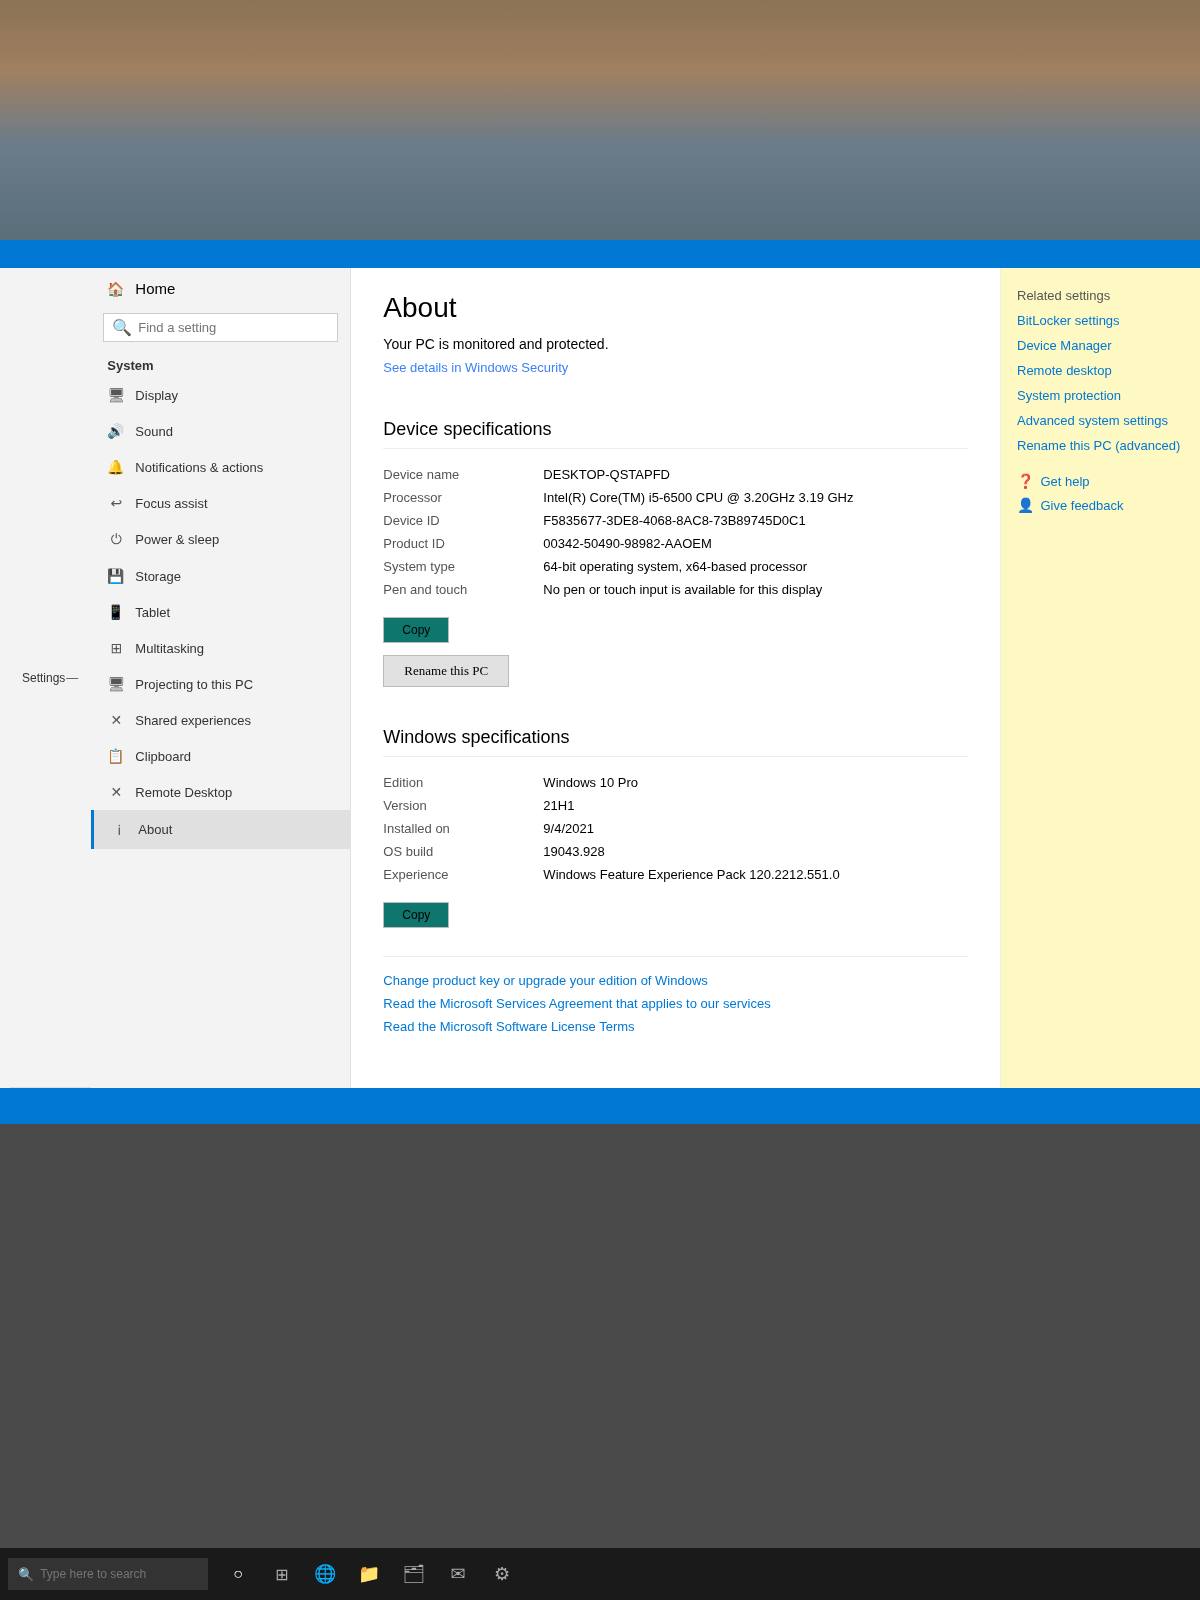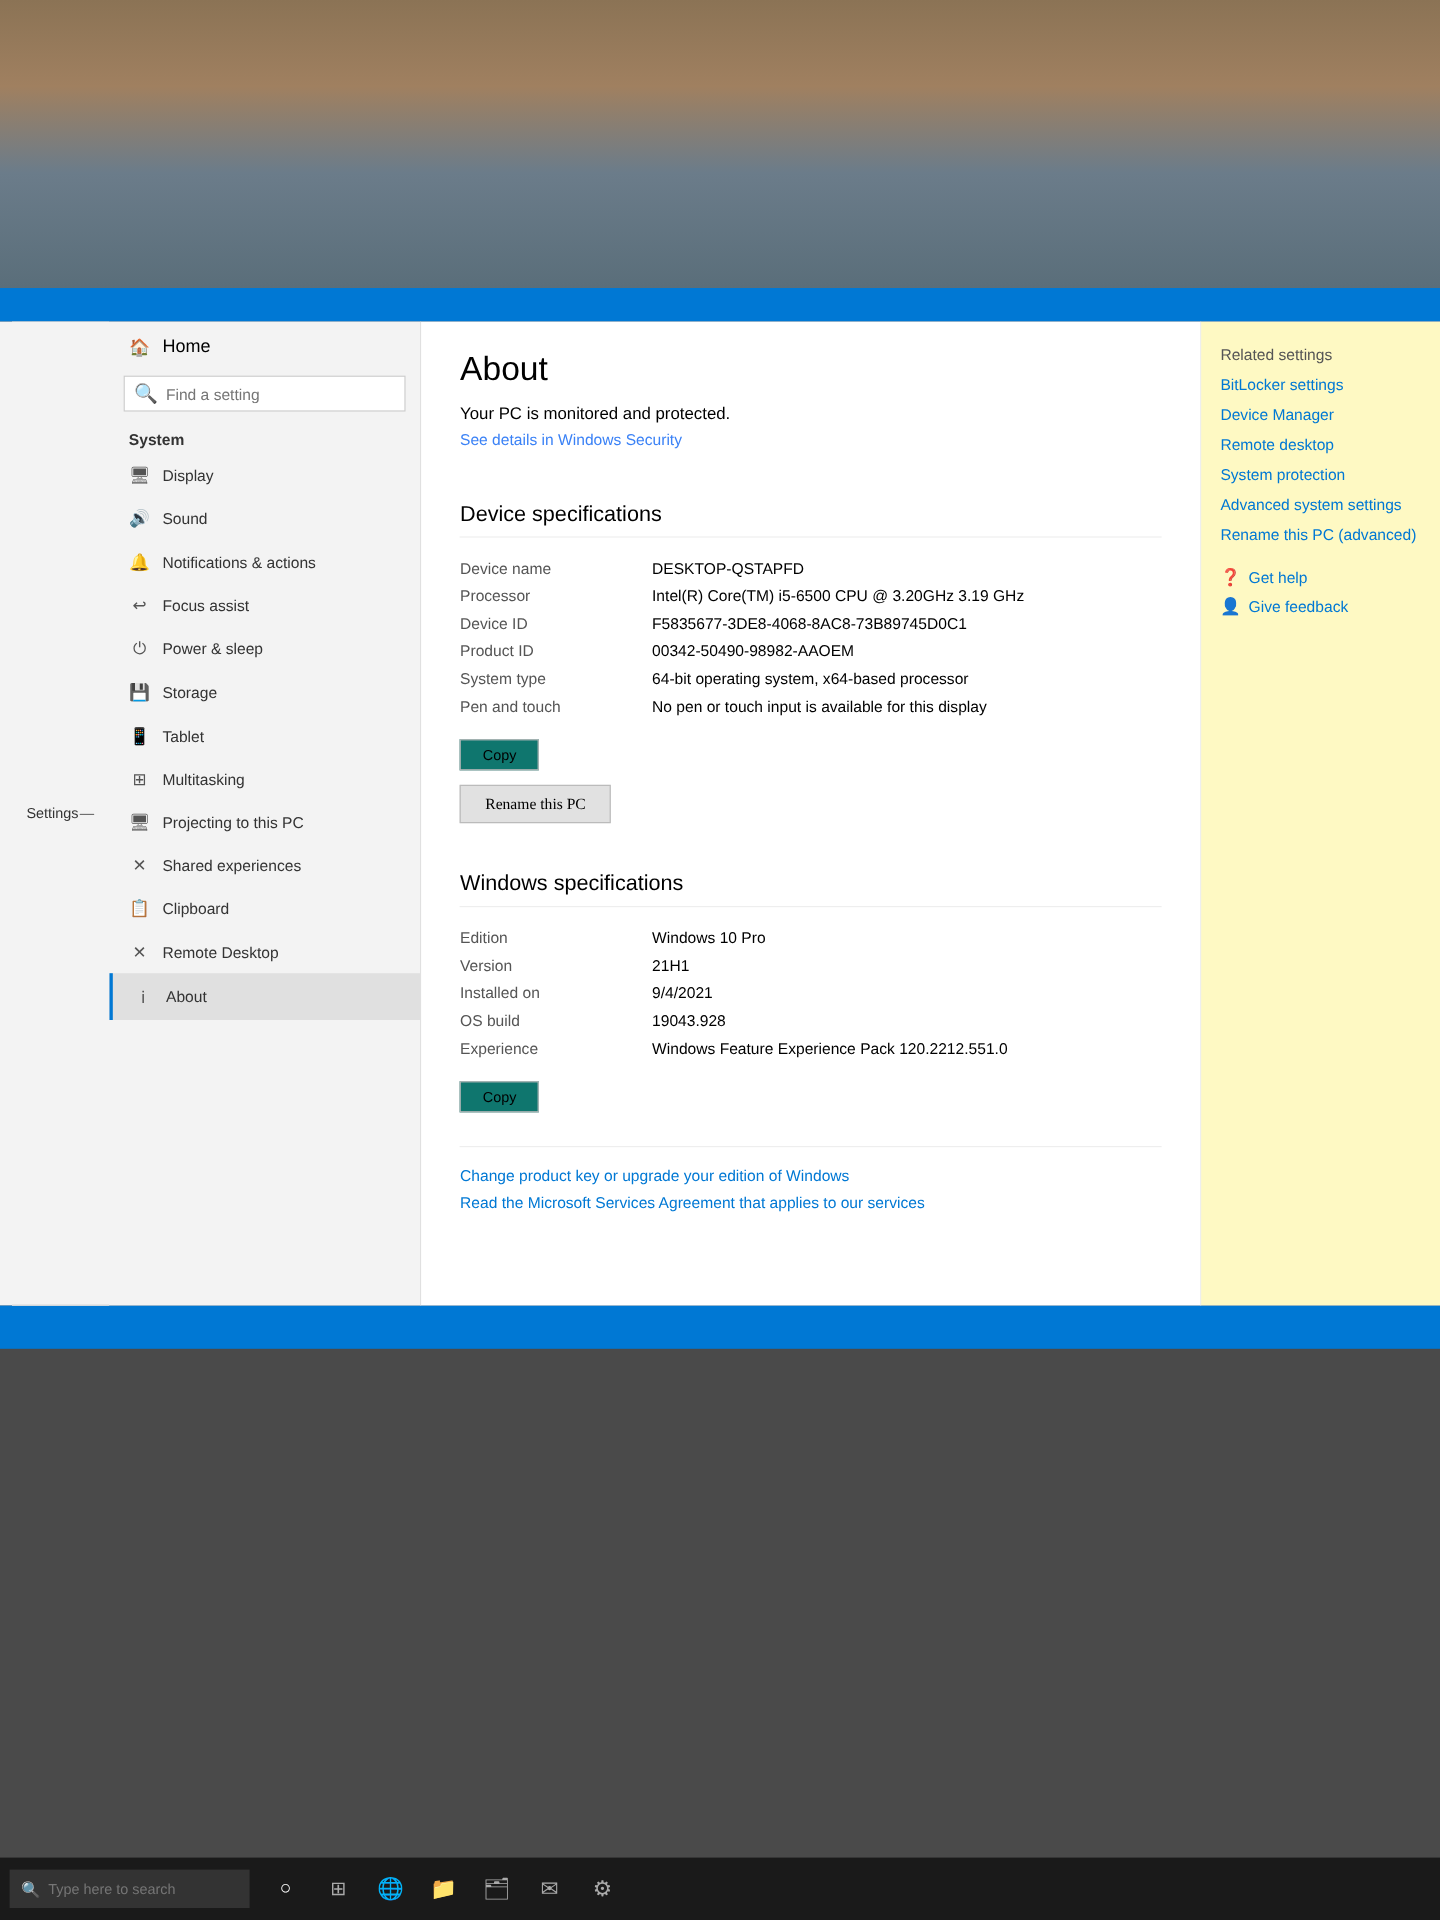--- a/index.html
+++ b/index.html
@@ -485,20 +485,21 @@
         </tr>
       </tbody>
         </table>
 
       <button class="copy-btn">Copy</button>
 
       <div class="divider-section"></div>
 
       <a class="link-btn">Change product key or upgrade your edition of Windows</a>
       <a class="link-btn">Read the Microsoft Services Agreement that applies to our services</a>
+      <a class="link-btn">Read the Microsoft Software License Terms</a>
 
     </div>
 
     <div class="right-panel">
       <p class="related-label">Related settings</p>
       <a class="related-link">BitLocker settings</a>
       <a class="related-link">Device Manager</a>
       <a class="related-link">Remote desktop</a>
       <a class="related-link">System protection</a>
       <a class="related-link">Advanced system settings</a>

